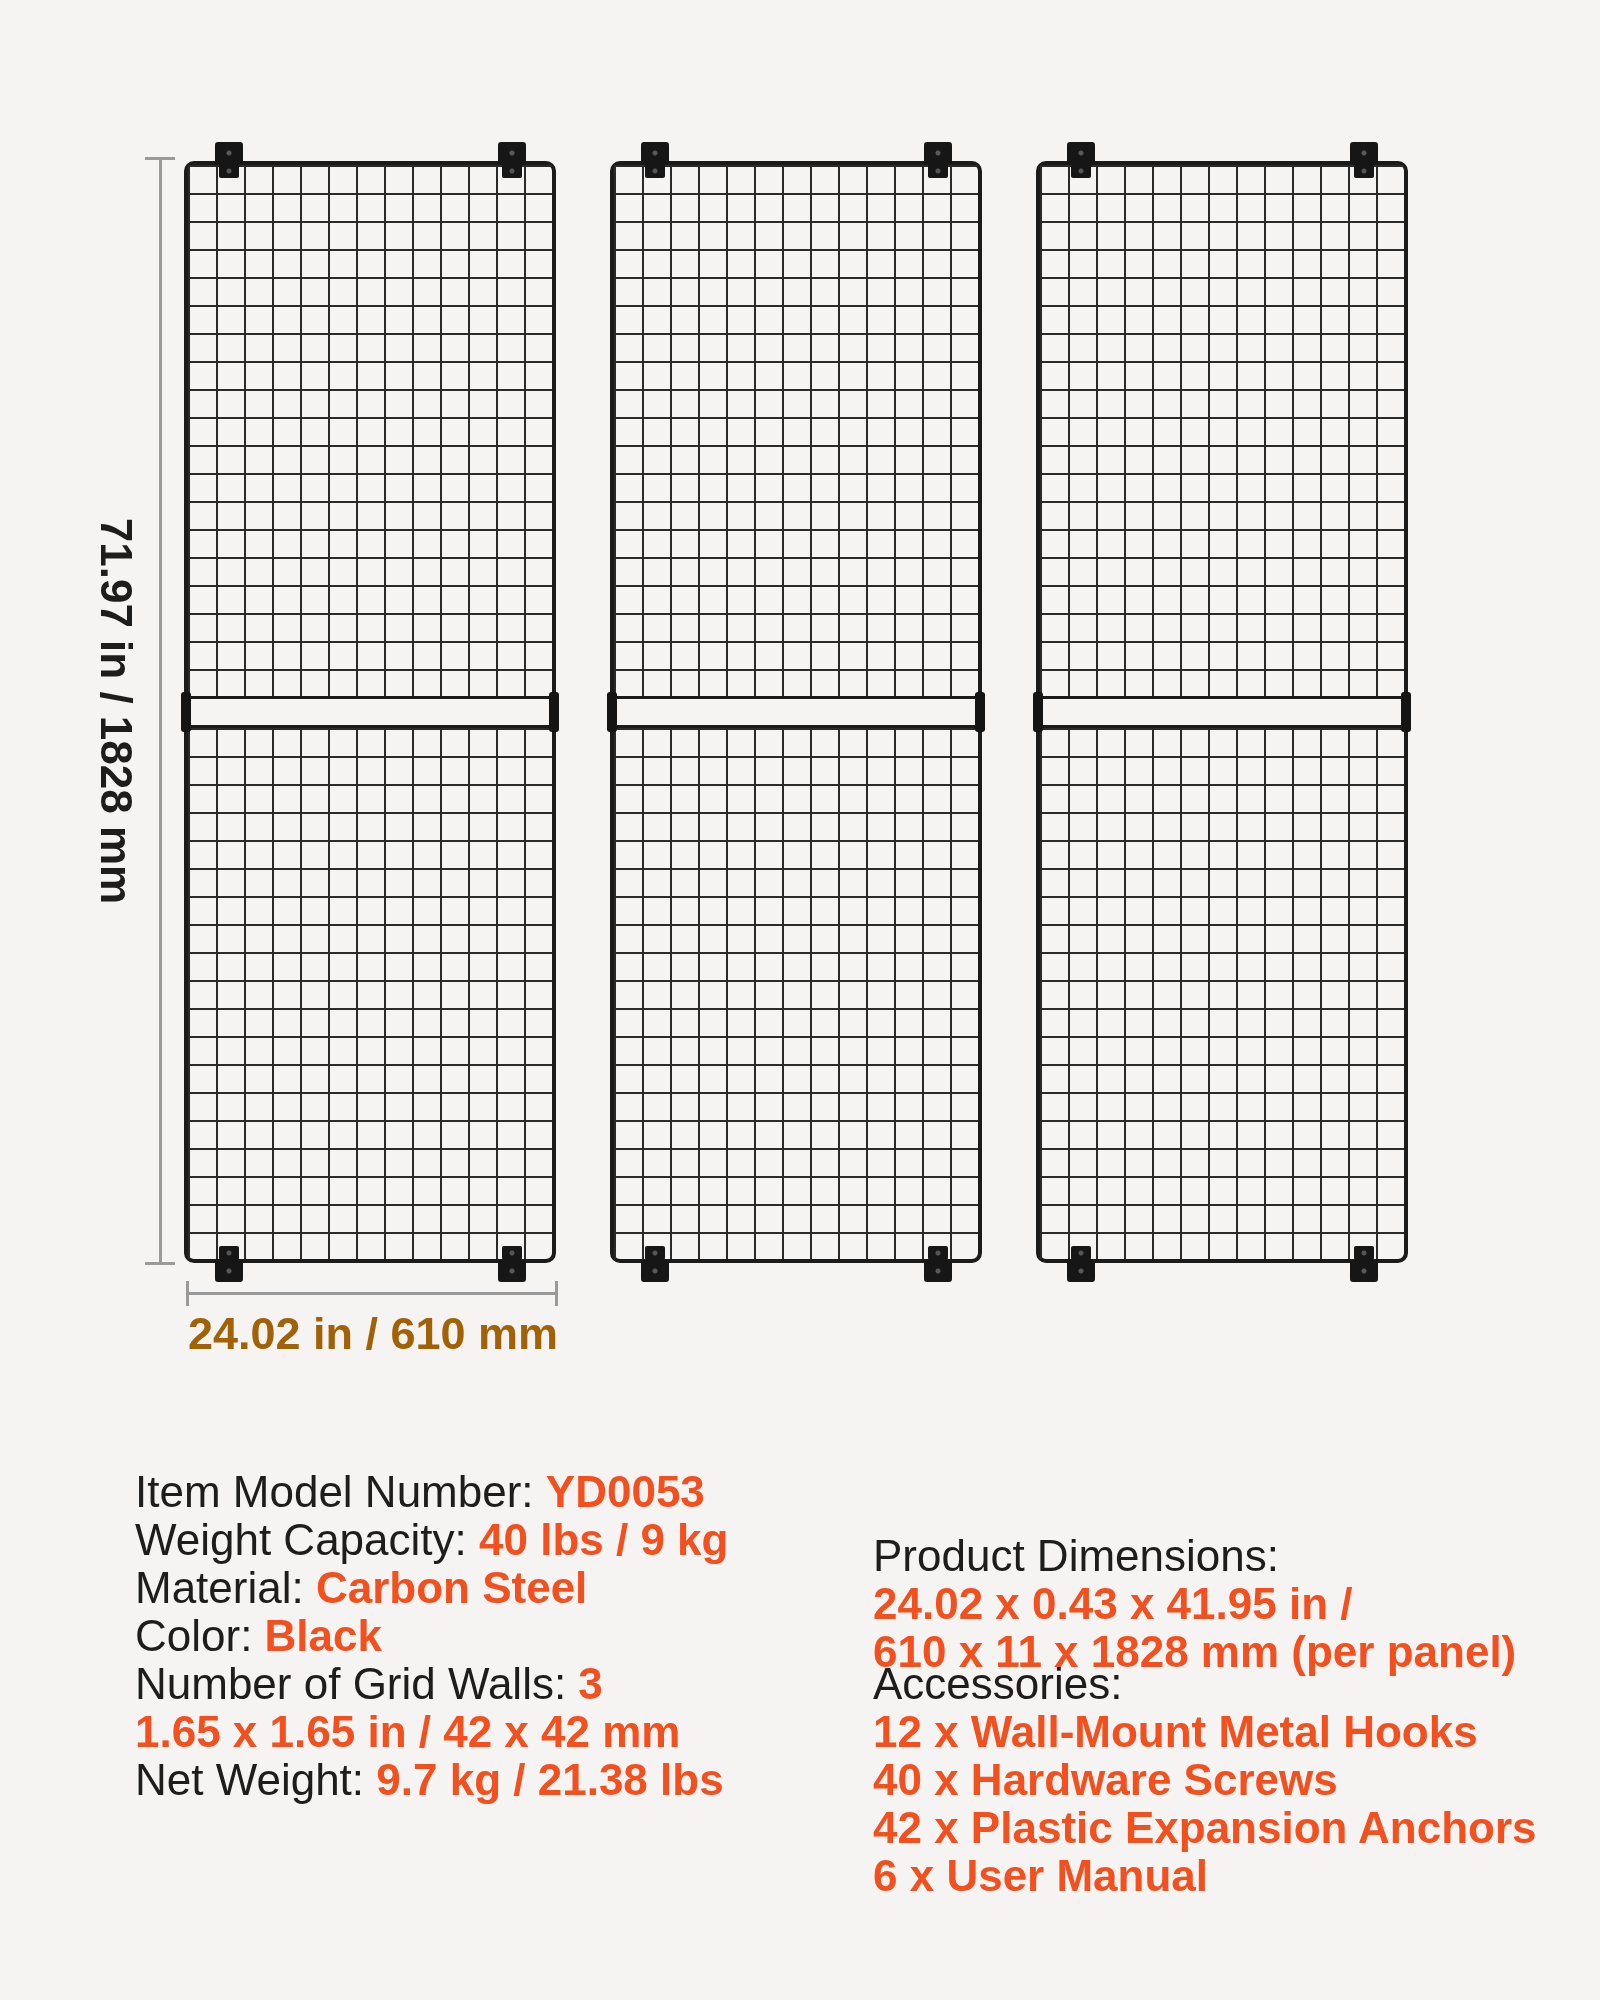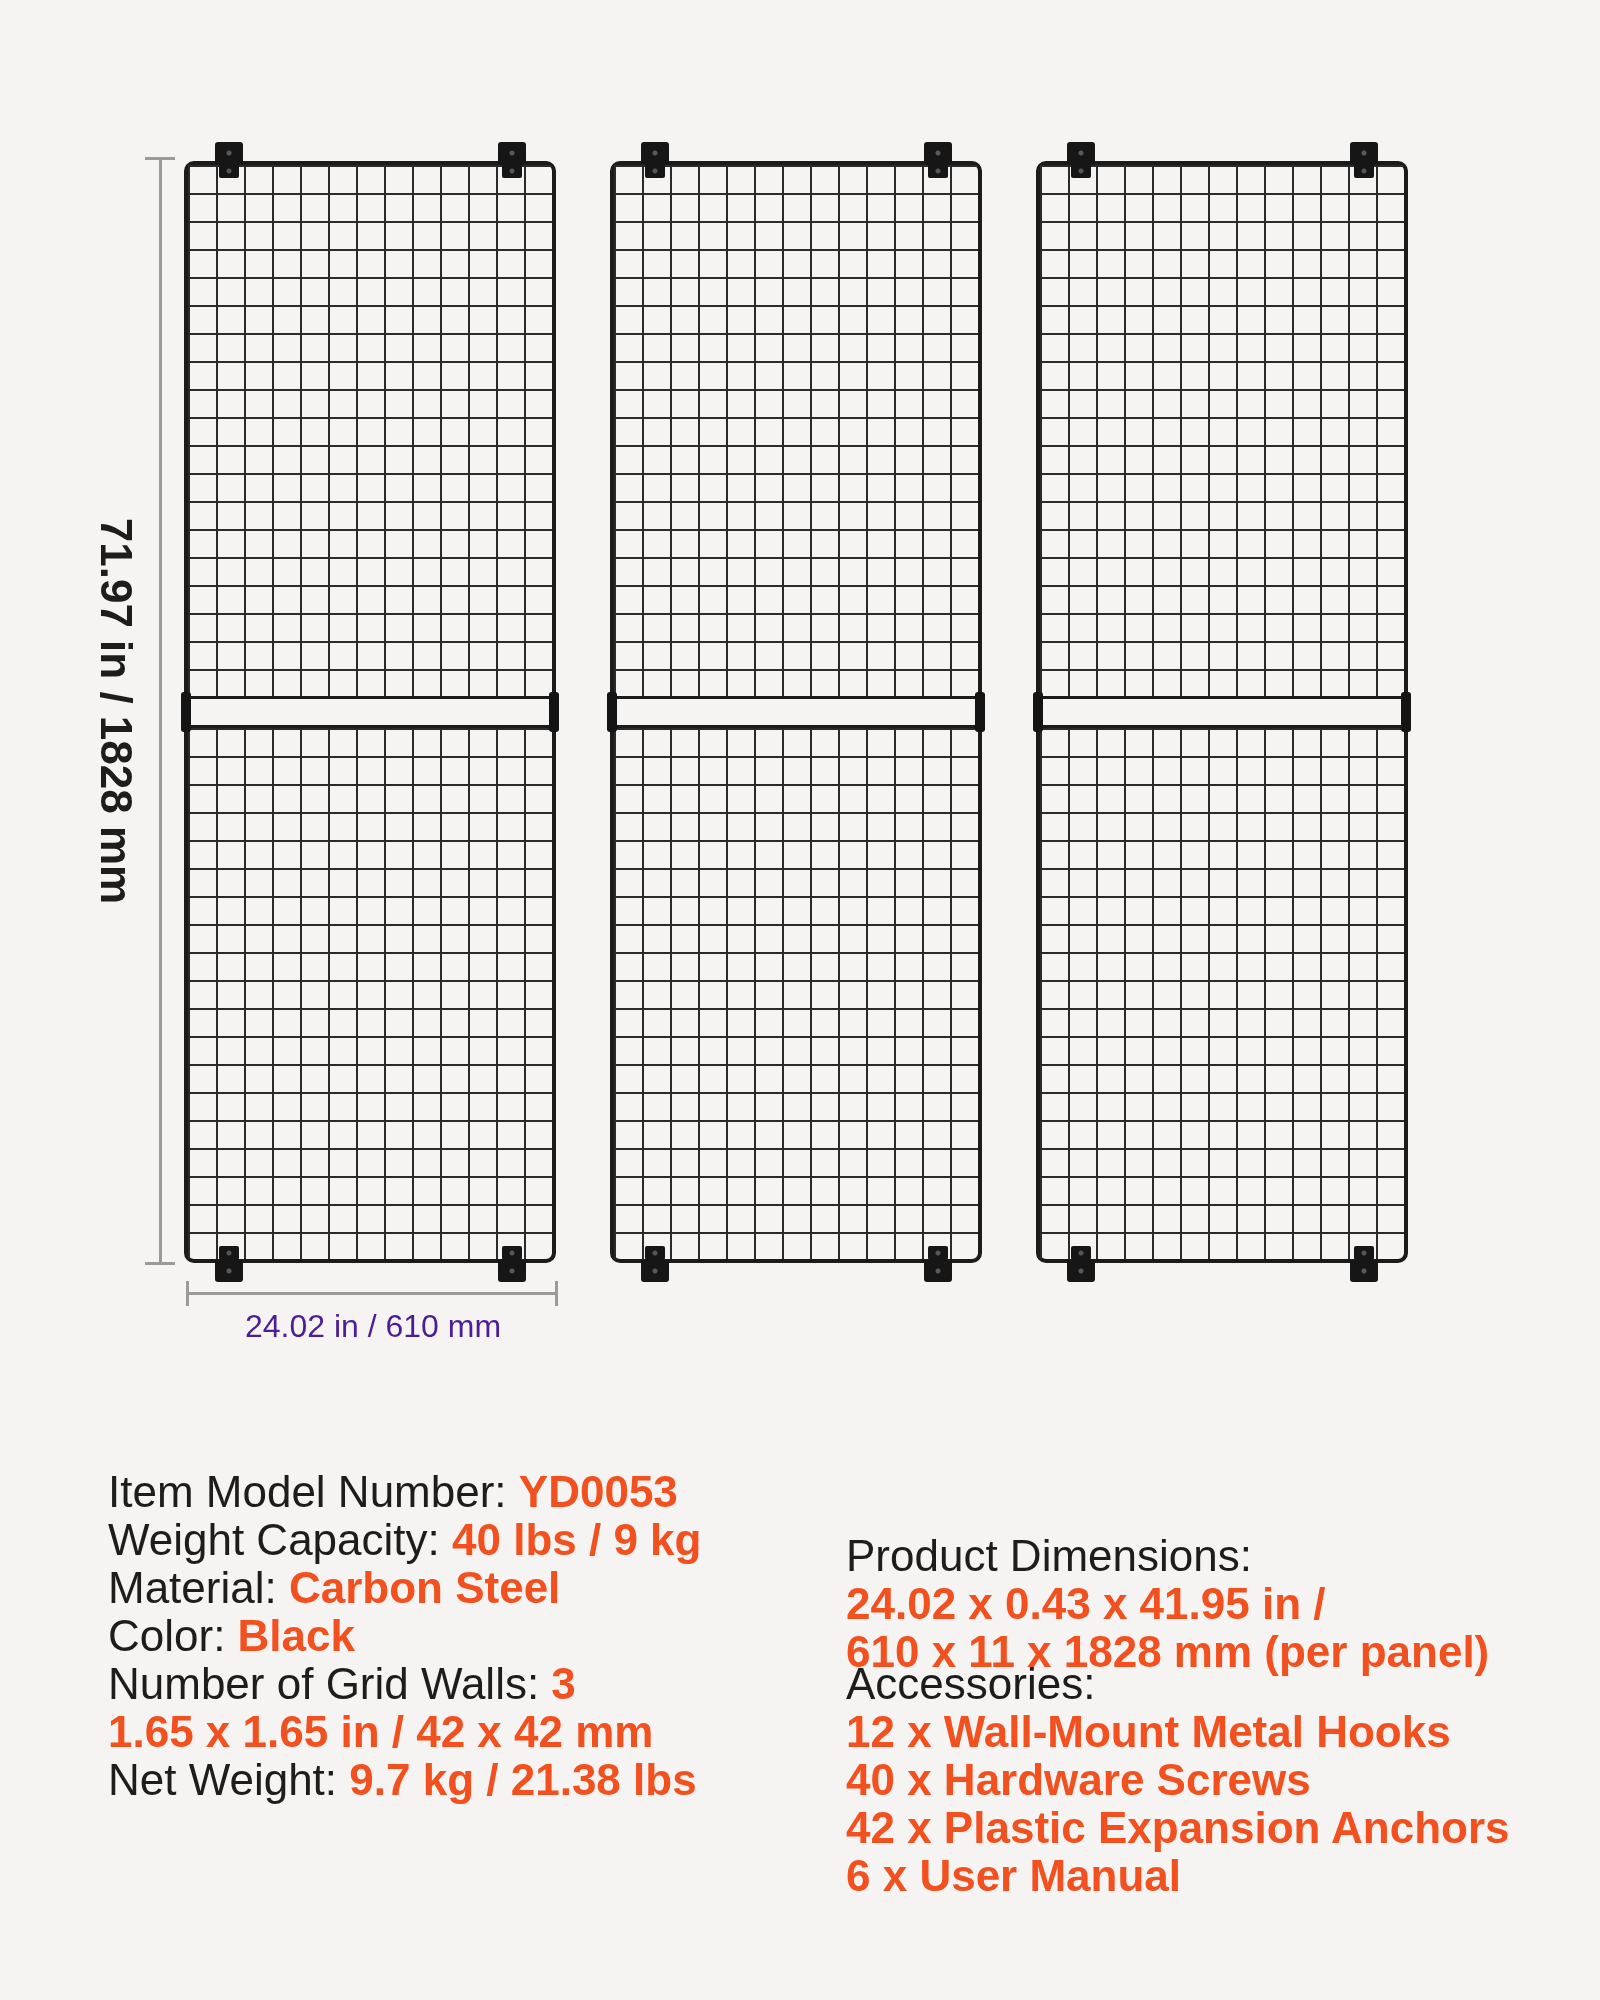--- a/index.html
+++ b/index.html
@@ -23,21 +23,21 @@
   .cap-l{left:186px;}
   .cap-r{left:555px;}
   .vlabel{
     position:absolute;left:116px;top:711px;
     transform:translate(-50%,-50%) rotate(90deg);
     font-size:44px;font-weight:700;white-space:nowrap;color:#1d1d1d;
   }
   .hlabel{
     position:absolute;left:373px;top:1308px;
     transform:translateX(-50%);
-    font-size:32px;font-weight:400;white-space:nowrap;color:#4c1d95;
+    font-size:45px;font-weight:700;white-space:nowrap;color:#a16207;
   }
   
   .panel{
     position:absolute;top:161px;width:372px;height:1102px;
     border:4px solid #1b1b1b;border-radius:10px;
   }
   .p1{left:184px;} .p2{left:610px;} .p3{left:1036px;}
   .half{
     position:absolute;left:0;width:100%;
     background-image:
@@ -63,21 +63,21 @@
     background-image:radial-gradient(circle at 50% 50%,#5a5a5a 0 2px,transparent 3px);
   }
   .tab{
     width:20px;height:14px;background:#161616;border-radius:2px;
     background-image:radial-gradient(circle at 50% 50%,#555 0 2px,transparent 3px);
   }
   
   .specs{
     position:absolute;
     font-size:44px;line-height:48px;font-weight:400;
-    white-space:nowrap;color:#1d1d1d;
+    white-space:nowrap;color:#1d1d1d;margin-left:27px;
   }
   .specs .val{color:#f2501e;font-weight:700;}
   .specs-left{left:108px;top:1468px;}
   .specs-right-1{left:846px;top:1532px;}
   .specs-right-2{left:846px;top:1660px;}
 </style>
 </head>
 <body>
 
 <div class="canvas">

